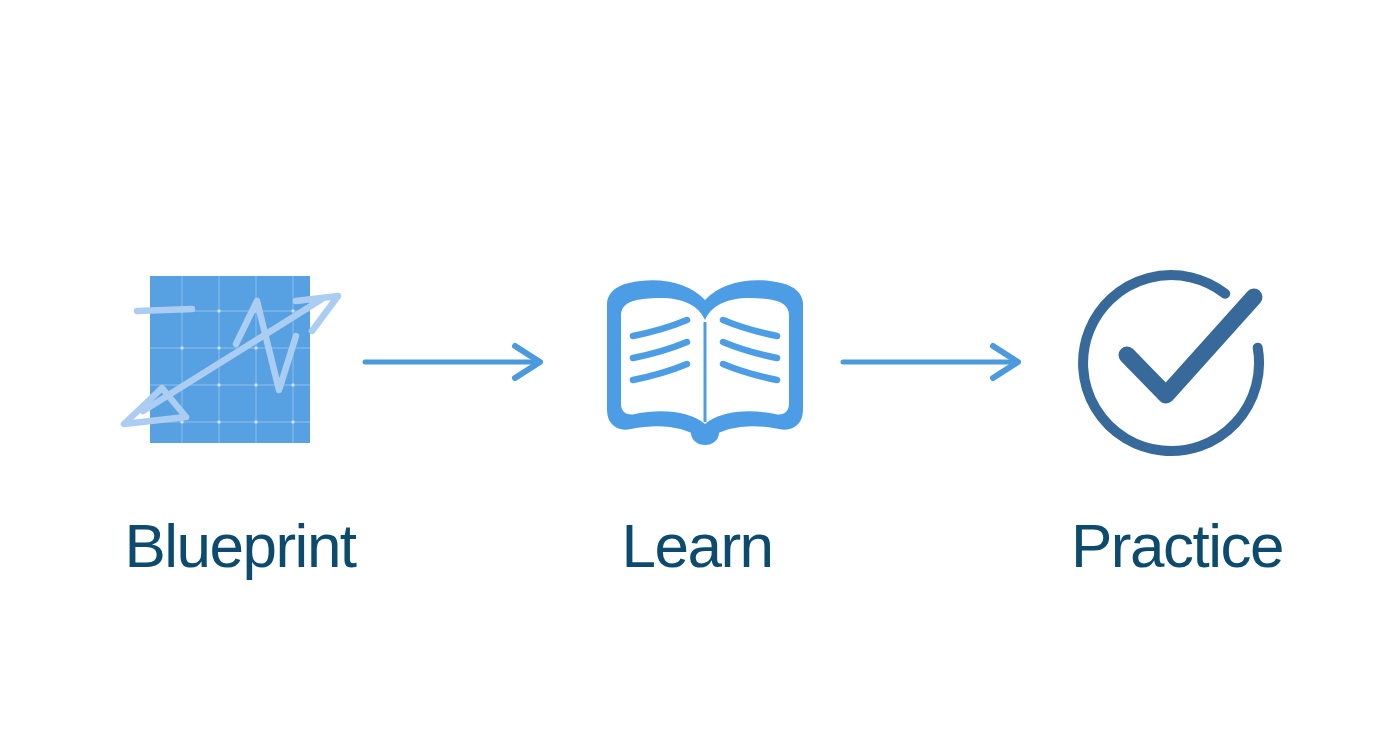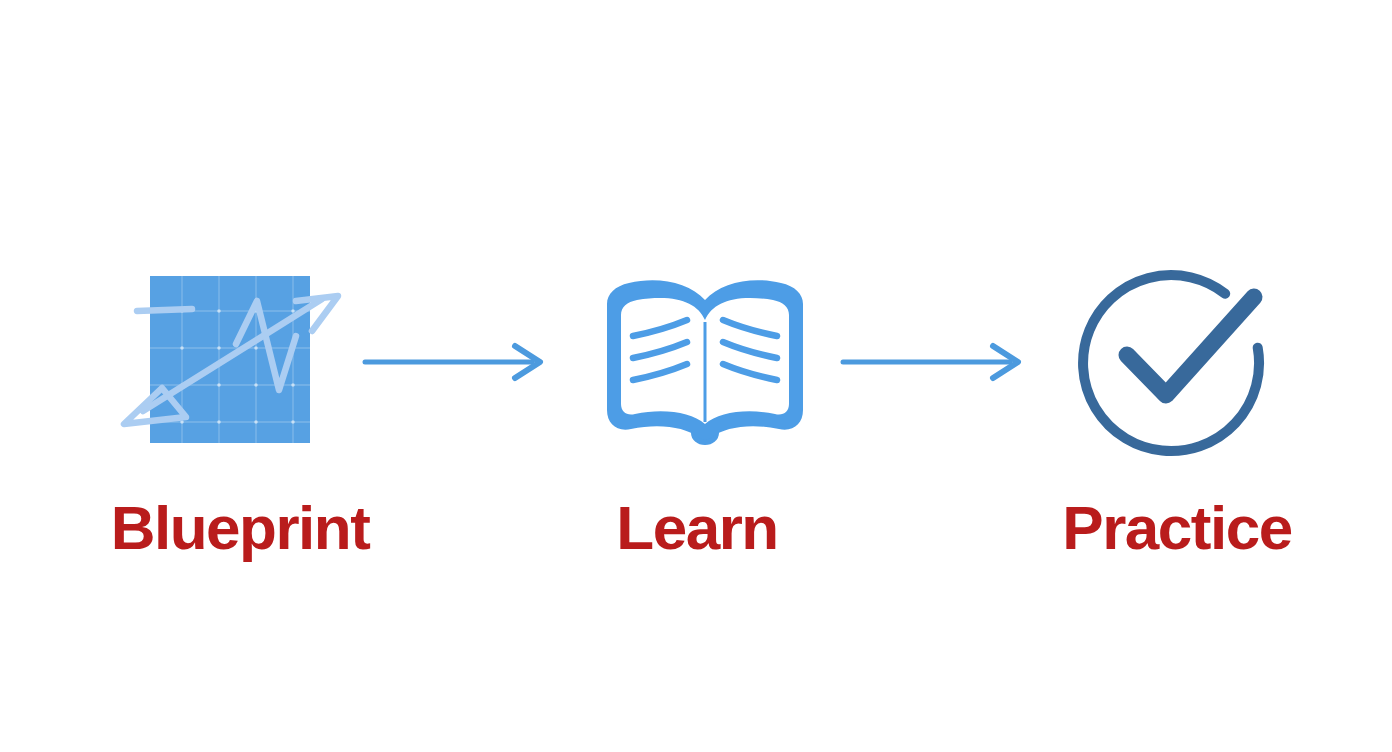--- a/index.html
+++ b/index.html
@@ -7,26 +7,26 @@
     position:relative;
     width:1392px;height:752px;
     background:#ffffff;
     overflow:hidden;
     font-family:"Liberation Sans", sans-serif;
   }
   .step-icon{position:absolute;}
   .flow-arrow{position:absolute;}
   .step-label{
     position:absolute;
-    top:497px;
+    top:515px;
     transform:translateX(-50%);
     font-size:62px;
-    font-weight:700;
+    font-weight:400;
     letter-spacing:-1.5px;
-    color:#b91c1c;
+    color:#0c4a6e;
     white-space:nowrap;
     line-height:1;
   }
 </style>
 </head>
 <body>
 
 <div id="canvas">
 
   <div class="step">

